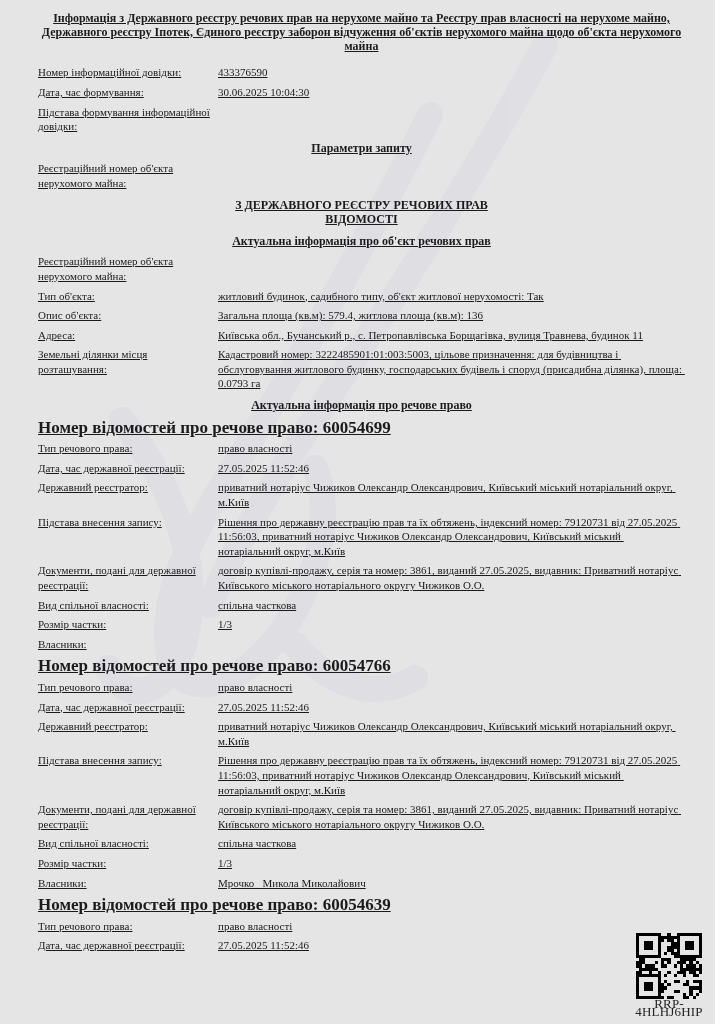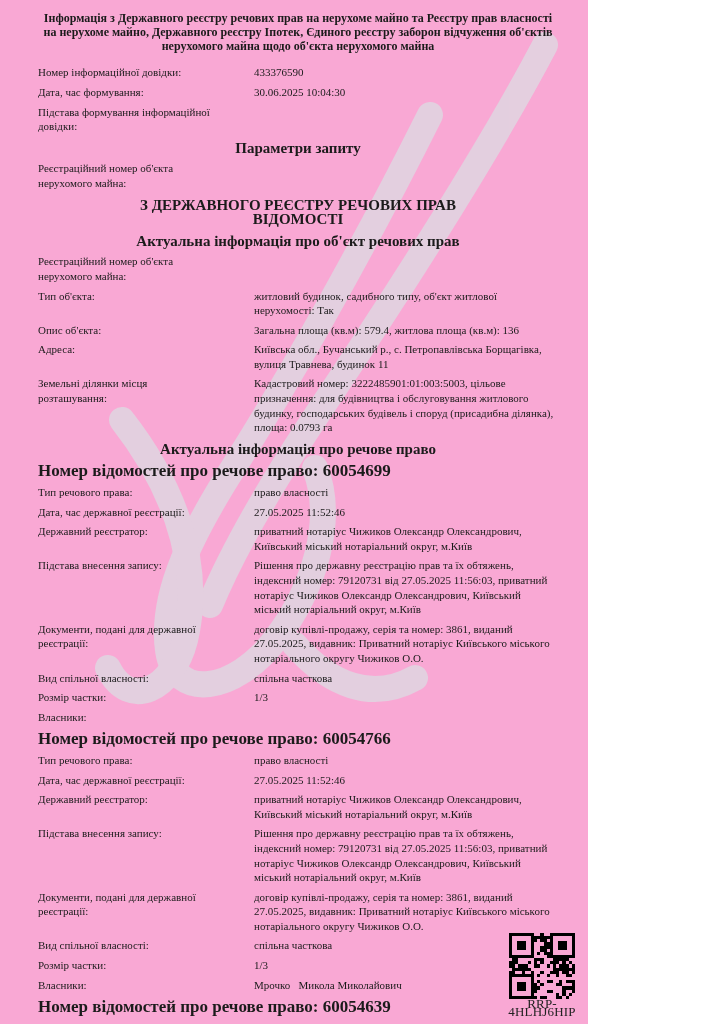--- a/index.html
+++ b/index.html
@@ -1,25 +1,26 @@
 <!DOCTYPE html>
 <html lang="uk"><head>
 <meta charset="utf-8">
 <style>
   html, body { margin: 0; padding: 0; background: #ffffff; }
   .page {
     position: relative;
-    width: 588px;
+    width: 715px;
     height: 1024px;
-    background: #f9a8d4;
+    background: #e5e5e5;
     overflow: hidden;
     font-family: "Liberation Serif", "DejaVu Serif", serif;
     color: #1b1b1b;
     font-size: 11px;
     line-height: 14.6px;
+    text-decoration: underline;
   }
   .watermark {
     position: absolute;
     left: 0; top: 0;
     width: 720px; height: 1024px;
     pointer-events: none;
     z-index: 0;
   }
   .content {
     position: relative;
@@ -27,27 +28,27 @@
     padding: 10px 30px 0 38px;
   }
   .doc-title {
     font-weight: bold;
     text-align: center;
     font-size: 12px;
     line-height: 13.8px;
     max-width: 664px;
     margin: 2px auto 12px auto;
   }
-  .row { display: flex; margin-bottom: 5px; gap: 36px; }
+  .row { display: flex; margin-bottom: 5px; }
   .row .label { flex: 0 0 180px; width: 180px; padding-right: 8px; box-sizing: border-box; }
   .row .value { flex: 1 1 auto; white-space: pre-wrap; }
   .section-heading {
     text-align: center;
     font-weight: bold;
-    font-size: 15px;
+    font-size: 12px;
     margin: 7px 0 6px 0;
   }
   .section-heading .hline { display: block; }
   .record-number {
     font-weight: bold;
     font-size: 17px;
     margin: 8px 0 6px 0;
   }
   .qr-wrap {
     position: absolute;

